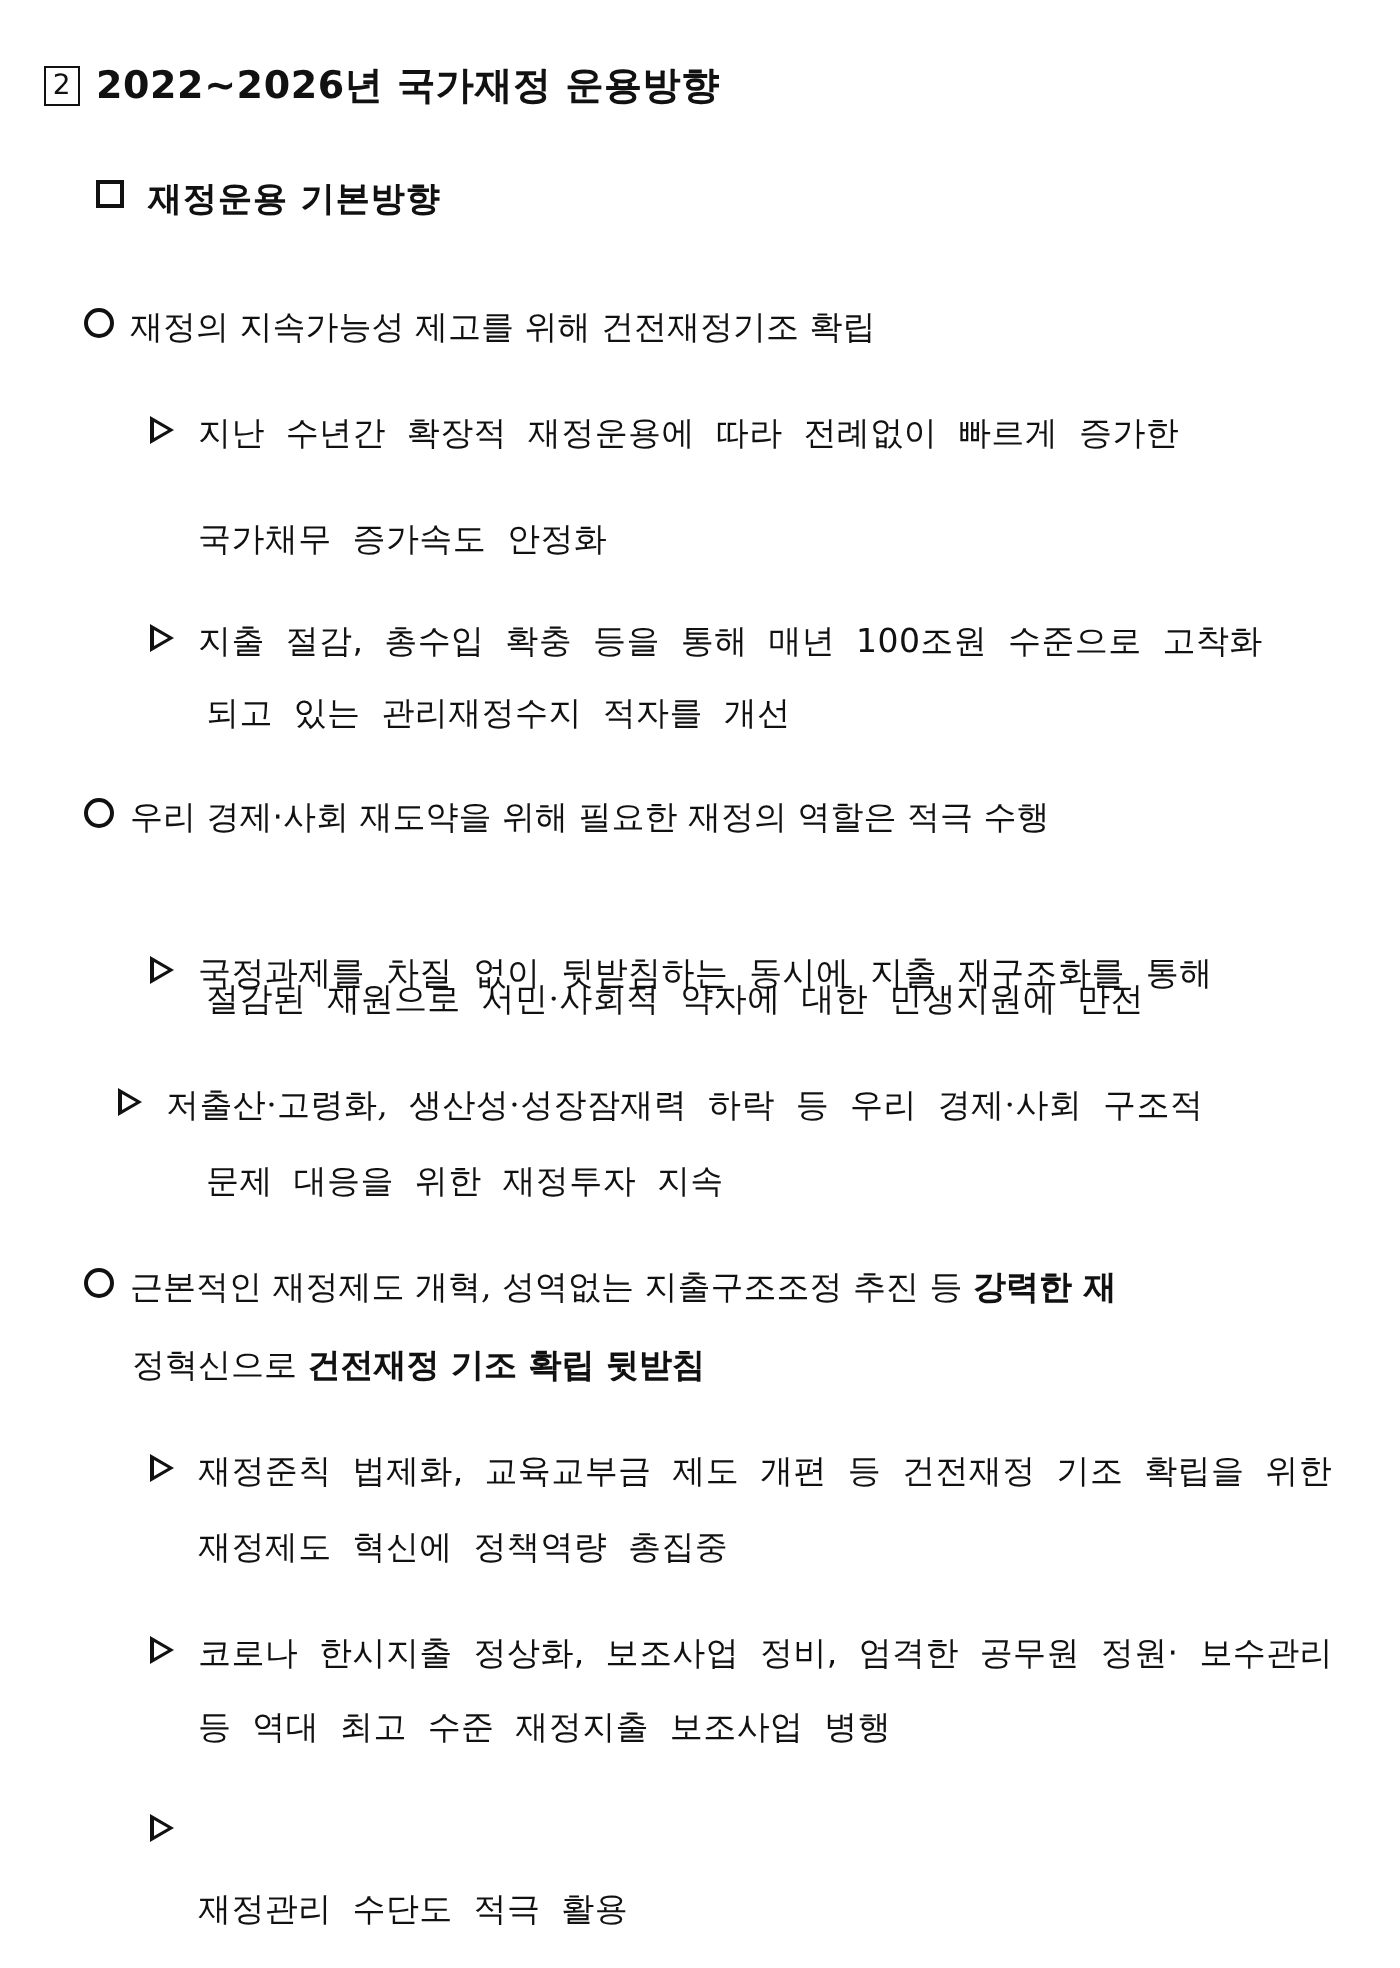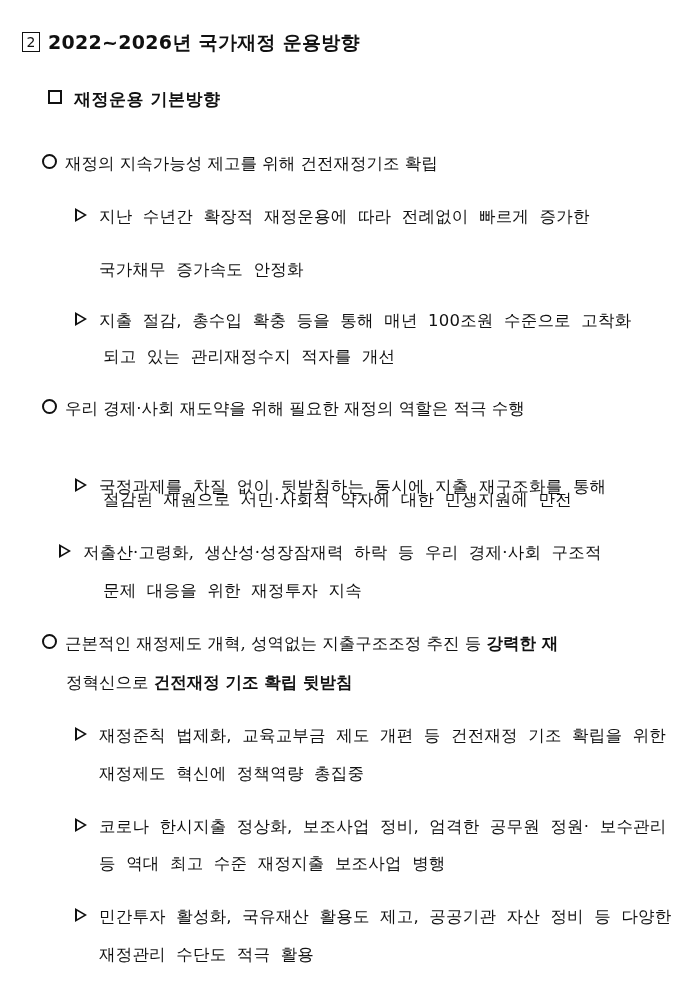--- a/index.html
+++ b/index.html
@@ -80,17 +80,17 @@
     <span class="tri"></span><span>재정준칙 법제화, 교육교부금 제도 개편 등 건전재정 기조 확립을 위한</span>
   </div>
   <div class="line sans spaced" style="left:78px; top:763px;">재정제도 혁신에 정책역량 총집중</div>
 
   <div class="line sans spaced" style="left:54px; top:816px;">
     <span class="tri"></span><span>코로나 한시지출 정상화, 보조사업 정비, 엄격한 공무원 정원· 보수관리</span>
   </div>
   <div class="line sans spaced" style="left:78px; top:853px;">등 역대 최고 수준 재정지출 보조사업 병행</div>
 
   <div class="line sans spaced" style="left:54px; top:906px;">
-    <span class="tri"></span><span>민간투자 활성화, 국유재산 활용도 제고, 공공기관 자산 정비 등 다양한</span>
+    <span class="tri"></span>
   </div>
   <div class="line sans spaced" style="left:78px; top:944px;">재정관리 수단도 적극 활용</div>
 
 </div>
 
 </body></html>

